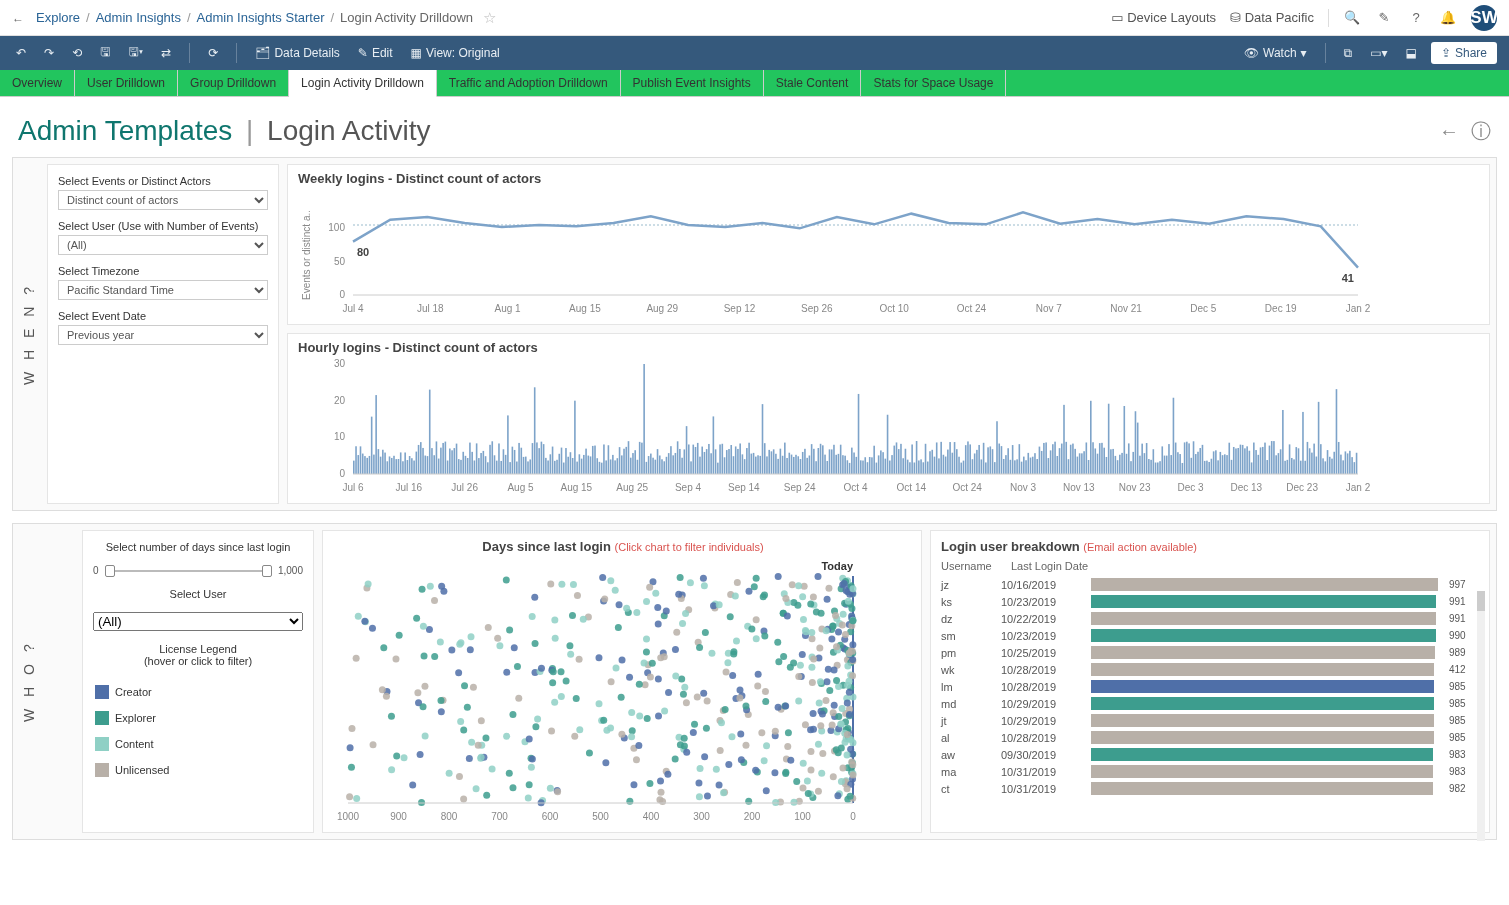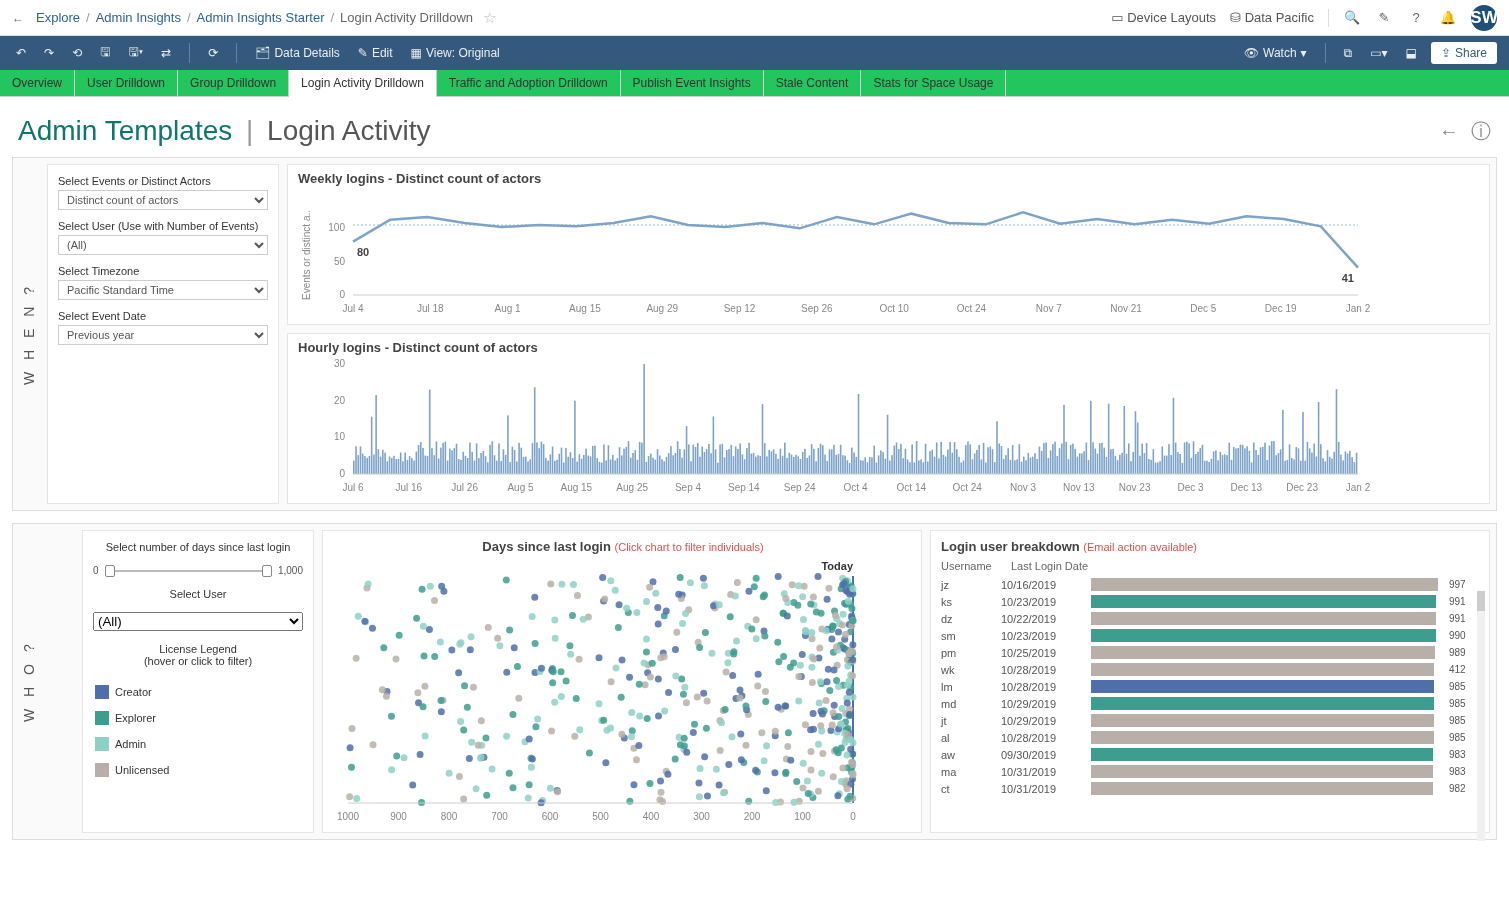--- a/index.html
+++ b/index.html
@@ -672,21 +672,21 @@
         <div class="legend-item">
           <span class="legend-sw" style="background:#4f6fa8"></span>
           <span>Creator</span>
         </div>
         <div class="legend-item">
           <span class="legend-sw" style="background:#3d9d8e"></span>
           <span>Explorer</span>
         </div>
         <div class="legend-item">
           <span class="legend-sw" style="background:#8fd0c5"></span>
-          <span>Admin</span>
+          <span>Content</span>
         </div>
         <div class="legend-item">
           <span class="legend-sw" style="background:#b8b0a8"></span>
           <span>Unlicensed</span>
         </div>
       </div>
   </div>
   <div class="scatter-card">
     <div class="chart-title"><span>Days since last login</span> <span class="sub">(Click chart to filter individuals)</span></div>
     <svg id="scatter-svg" width="540" height="270">

